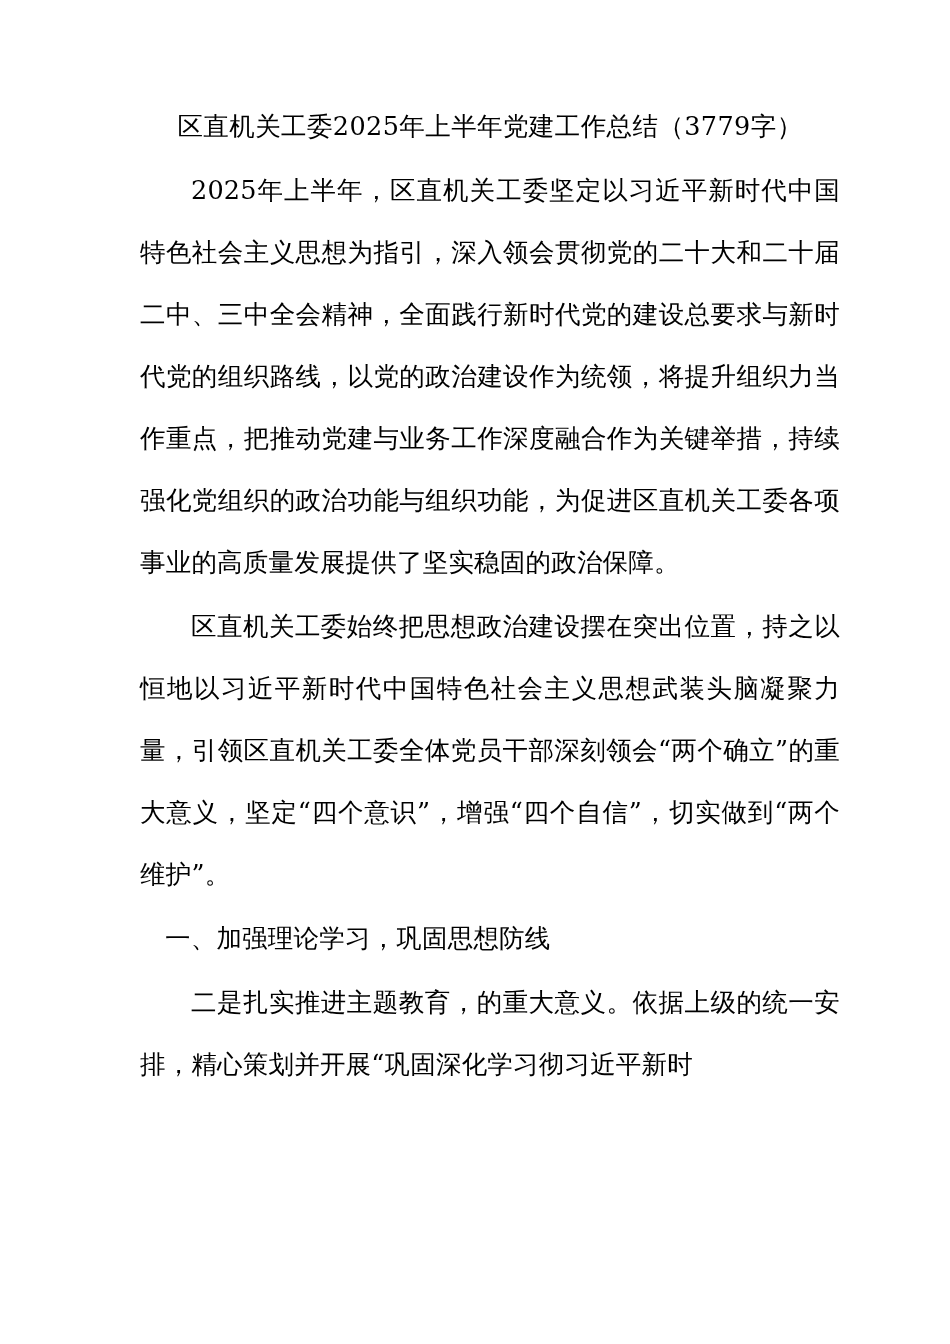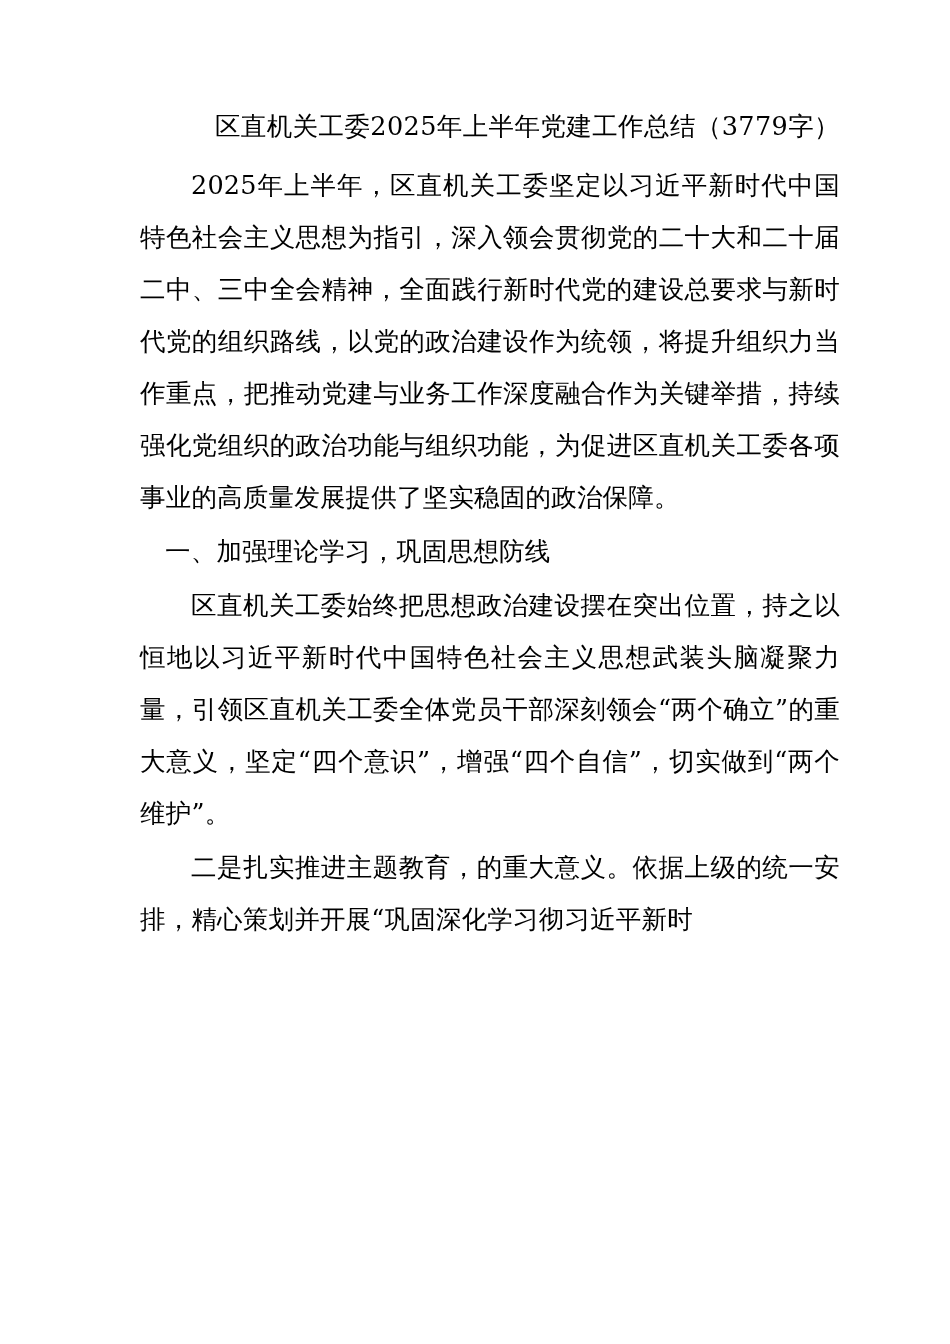--- a/index.html
+++ b/index.html
@@ -24,48 +24,48 @@
   }
   .doc-body {
     width: 700px;
   }
   .doc-title {
     font-family: "DejaVu Serif", serif;
     font-size: 25.5px;
     line-height: 1.45;
     letter-spacing: 0.4px;
     margin: 0 0 14px 0;
-    text-align: right;
+    text-align: center;
     white-space: nowrap;
   }
   p.para {
     font-family: "DejaVu Serif", serif;
     font-size: 25.5px;
-    line-height: 52px;
+    line-height: 62px;
     letter-spacing: 0.2px;
     margin: 0 0 2px 0;
     text-align: justify;
     text-justify: inter-ideograph;
     text-indent: 51px;
   }
   p.para.sub {
     text-indent: 25px;
   }
 </style>
 </head>
 <body>
 
 <div class="page">
   <div class="doc-body">
 
     <div class="doc-title">区直机关工委2025年上半年党建工作总结（3779字）</div>
 
     <p class="para">2025年上半年，区直机关工委坚定以习近平新时代中国特色社会主义思想为指引，深入领会贯彻党的二十大和二十届二中、三中全会精神，全面践行新时代党的建设总要求与新时代党的组织路线，以党的政治建设作为统领，将提升组织力当作重点，把推动党建与业务工作深度融合作为关键举措，持续强化党组织的政治功能与组织功能，为促进区直机关工委各项事业的高质量发展提供了坚实稳固的政治保障。</p>
 
+    <p class="para">区直机关工委始终把思想政治建设摆在突出位置，持之以恒地以习近平新时代中国特色社会主义思想武装头脑凝聚力量，引领区直机关工委全体党员干部深刻领会“两个确立”的重大意义，坚定“四个意识”，增强“四个自信”，切实做到“两个维护”。</p>
+
     <p class="para sub">一、加强理论学习，巩固思想防线</p>
-
-    <p class="para">区直机关工委始终把思想政治建设摆在突出位置，持之以恒地以习近平新时代中国特色社会主义思想武装头脑凝聚力量，引领区直机关工委全体党员干部深刻领会“两个确立”的重大意义，坚定“四个意识”，增强“四个自信”，切实做到“两个维护”。</p>
 
 
     <p class="para">二是扎实推进主题教育，的重大意义。依据上级的统一安排，精心策划并开展“巩固深化学习彻习近平新时</p>
 
   </div>
 </div>
 
 </body></html>

